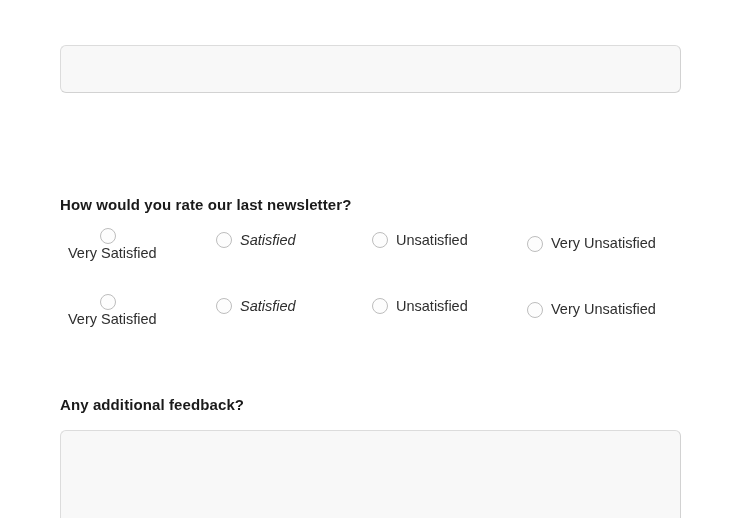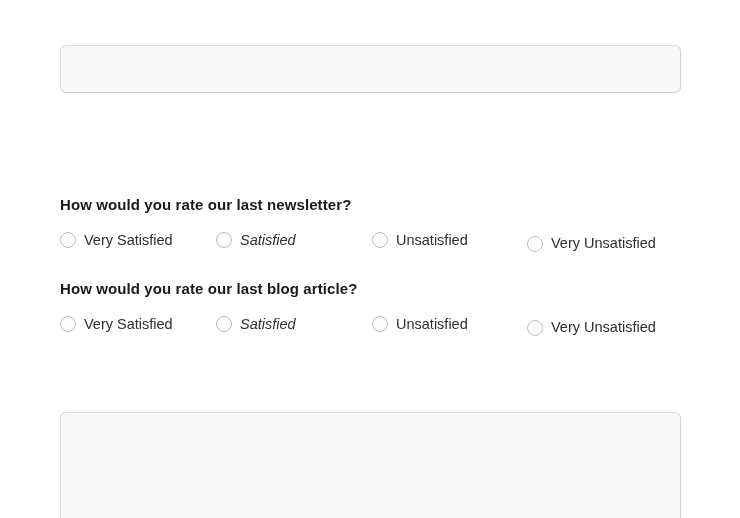--- a/index.html
+++ b/index.html
@@ -81,21 +81,21 @@
   }
   .radio-option {
     position: absolute;
     top: 0;
     display: flex;
     align-items: center;
     height: 24px;
     white-space: nowrap;
     cursor: pointer;
   }
-  .radio-option.opt-0 { left: 0px; }
+  .radio-option.opt-0 { left: 0px; flex-direction: column; }
   .radio-option.opt-1 { left: 156px; font-style: italic; }
   .radio-option.opt-2 { left: 312px; }
   .radio-option.opt-3 { left: 467px; align-items: flex-end; }
 
   .radio-circle {
     flex: 0 0 auto;
     width: 16px;
     height: 16px;
     box-sizing: border-box;
     border: 1.5px solid #bdbdbd;
@@ -163,21 +163,20 @@
         <span class="radio-label">Unsatisfied</span>
       </div>
       <div class="radio-option opt-3">
         <span class="radio-circle"></span>
         <span class="radio-label">Very Unsatisfied</span>
       </div>
     </div>
   </div>
 
   <div class="question-block" id="question-blog">
-    <label class="field-label">How would you rate our last blog article?</label>
     <div class="radio-row">
       <div class="radio-option opt-0">
         <span class="radio-circle"></span>
         <span class="radio-label">Very Satisfied</span>
       </div>
       <div class="radio-option opt-1">
         <span class="radio-circle"></span>
         <span class="radio-label">Satisfied</span>
       </div>
       <div class="radio-option opt-2">
@@ -185,16 +184,17 @@
         <span class="radio-label">Unsatisfied</span>
       </div>
       <div class="radio-option opt-3">
         <span class="radio-circle"></span>
         <span class="radio-label">Very Unsatisfied</span>
       </div>
     </div>
   </div>
 
   <div class="feedback-block">
+    <label class="field-label">Any additional feedback?</label>
     <textarea class="textarea-input" placeholder="" style=""></textarea>
   </div>
 
 </div>
 
 </body></html>

